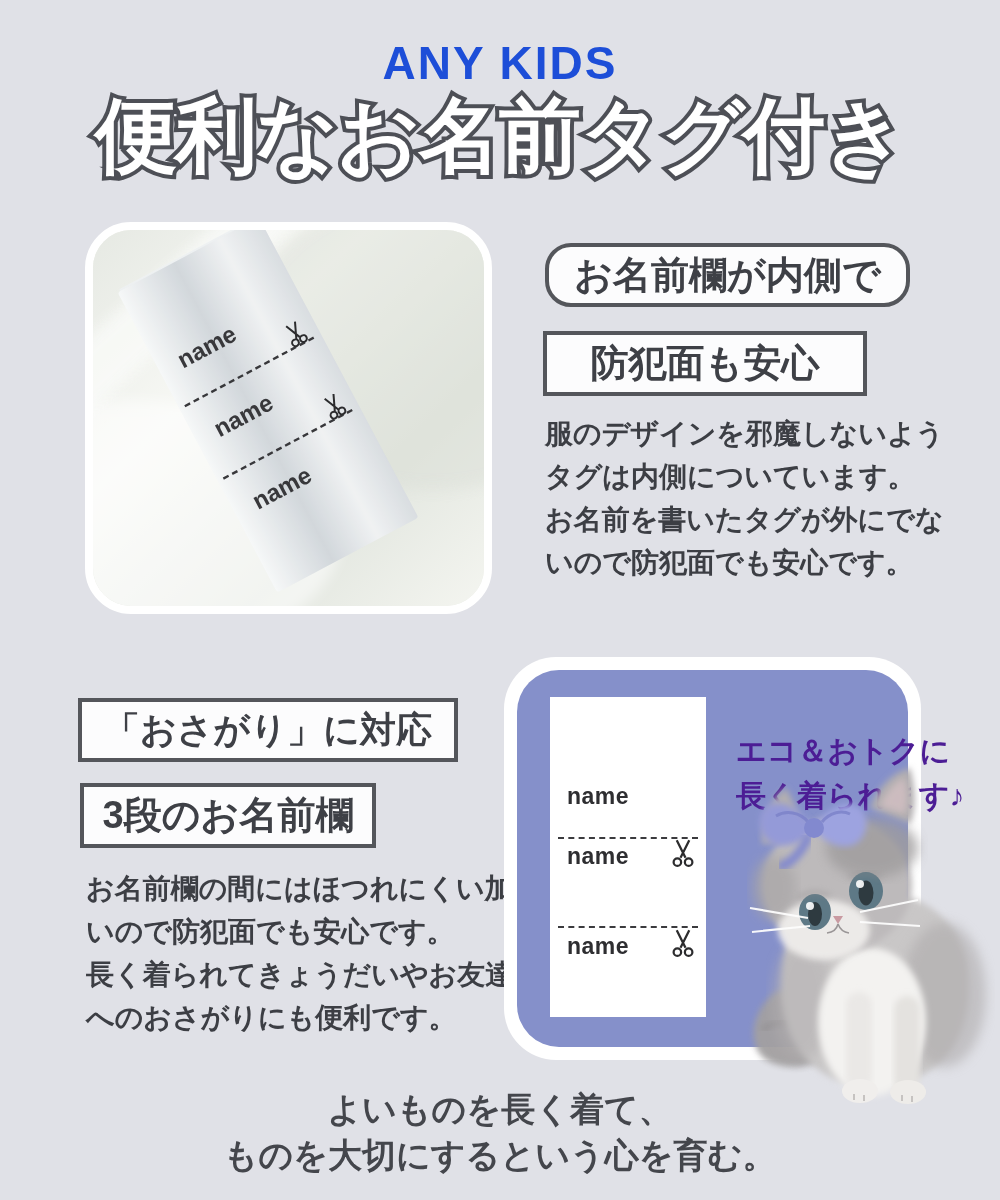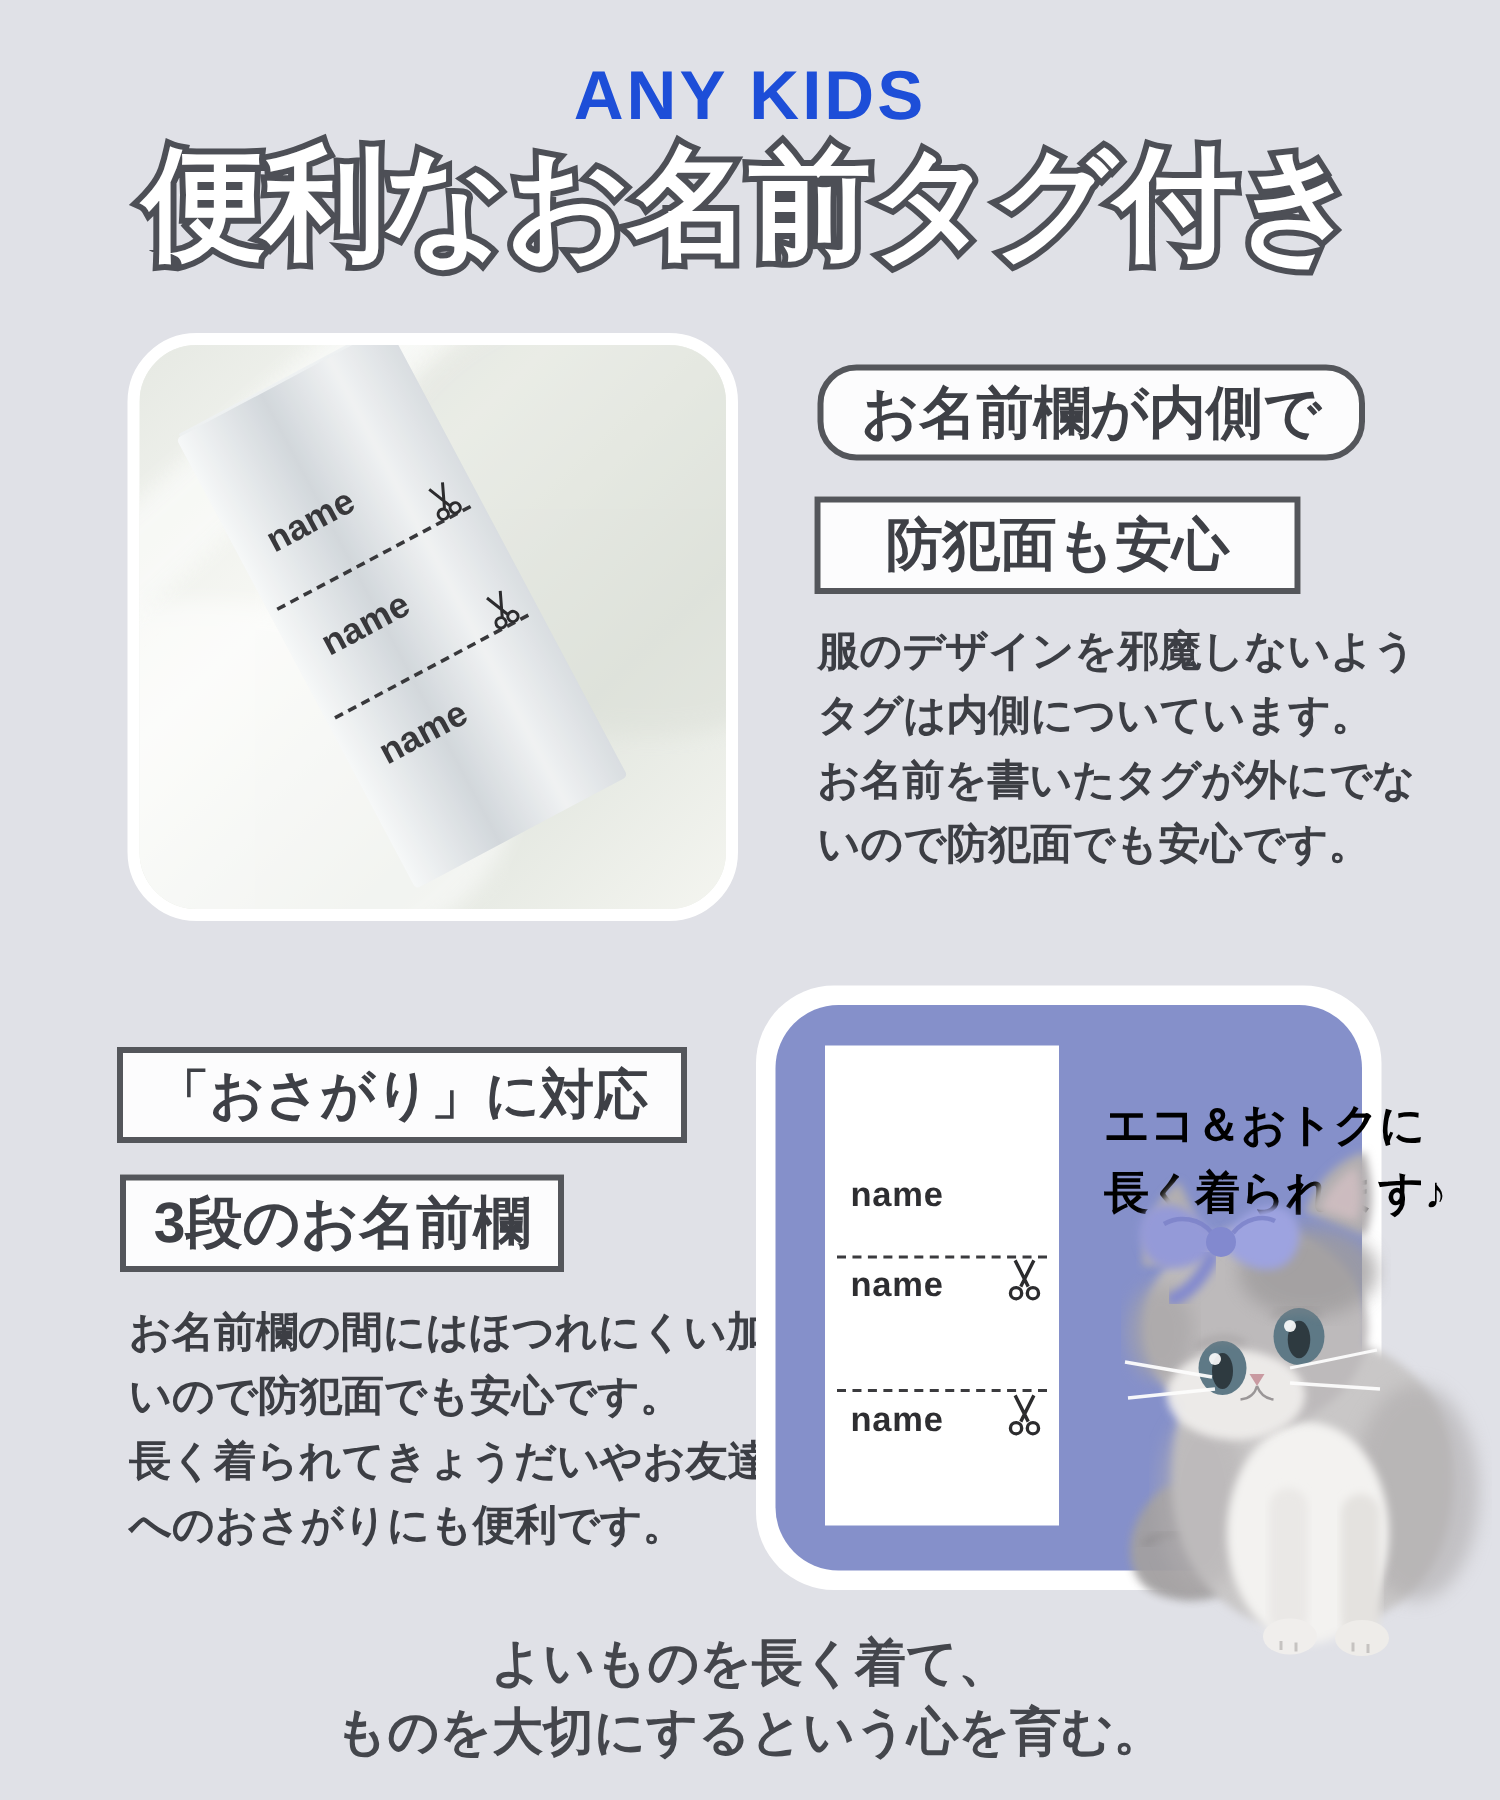--- a/index.html
+++ b/index.html
@@ -33,21 +33,21 @@
   .body-text{position:absolute;font-size:28px;font-weight:700;line-height:43px;color:#3c3e44;white-space:nowrap;}
   .body-right{left:545px;top:412px;}
   .body-left{left:86px;top:867px;font-family:Liberation Serif, serif;}
 
   
   .eco-frame{position:absolute;left:504px;top:657px;width:417px;height:403px;
              background:#ffffff;border-radius:52px;}
   .eco-panel{position:absolute;left:13px;top:13px;right:13px;bottom:13px;
              background:#8590ca;border-radius:42px;}
   .eco-text{position:absolute;left:219px;top:58px;font-size:30px;font-weight:700;
-            color:#000000;line-height:45px;white-space:nowrap;}
+            color:#4c1d95;line-height:45px;white-space:nowrap;}
   .name-tag{position:absolute;left:46px;top:40px;width:156px;height:320px;background:#ffffff;}
   .tag-label{position:absolute;left:17px;font-size:23px;font-weight:600;color:#2e2e31;letter-spacing:.5px;}
   .tag-dash{position:absolute;left:8px;right:8px;border-top:2px dashed #3b3b3e;height:0;}
   .tag-scissors{position:absolute;width:26px;height:30px;}
 
   
   .cat{position:absolute;left:742px;top:760px;width:258px;height:348px;z-index:3;}
 
   
   .footer{position:absolute;left:0;top:1086px;width:100%;text-align:center;

